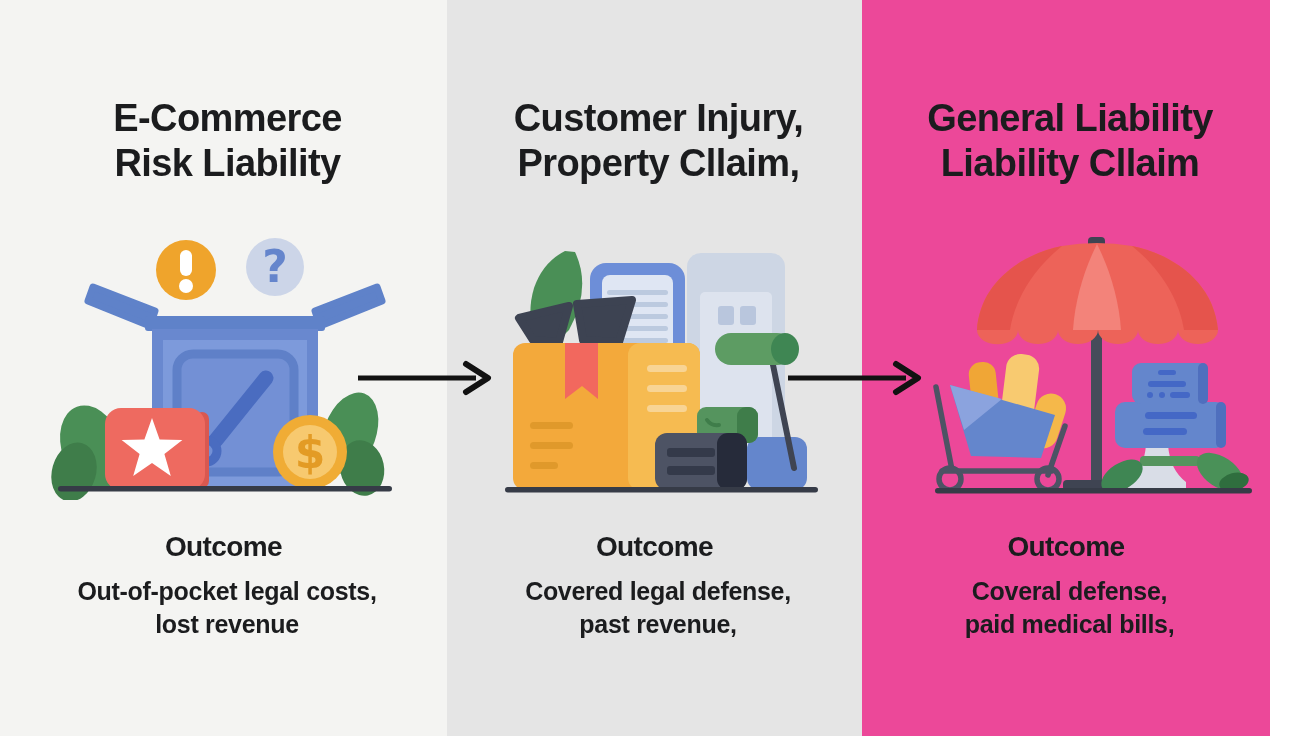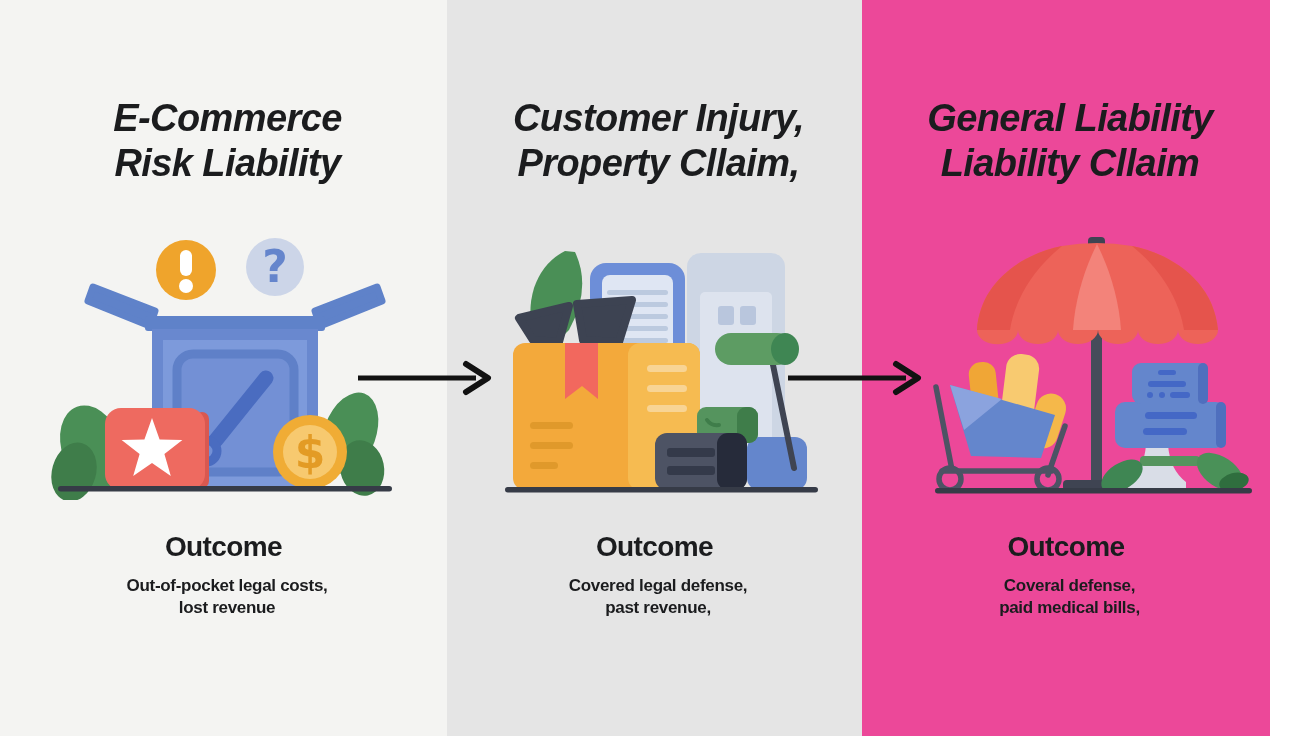--- a/index.html
+++ b/index.html
@@ -3,25 +3,25 @@
 <meta charset="utf-8">
 <style>
   html,body{margin:0;padding:0;background:#ffffff;}
   body{width:1312px;height:736px;overflow:hidden;font-family:"Liberation Sans",sans-serif;}
   .stage{position:relative;width:1312px;height:736px;display:flex;}
   .panel{position:relative;height:100%;flex:0 0 auto;}
   .panel-1{width:447px;background:#f4f4f2;}
   .panel-2{width:415px;background:#e5e5e5;}
   .panel-3{width:408px;background:#ec4899;}
   .title{position:absolute;top:96px;left:8px;right:0;text-align:center;
-         font-weight:700;font-size:38px;line-height:1.18;color:#1b1c1e;letter-spacing:-0.6px;font-style:italic;}
+         font-weight:700;font-size:38px;line-height:1.18;color:#1b1c1e;letter-spacing:-0.6px;}
   .illo{position:absolute;top:230px;left:0;}
   .outcome{position:absolute;top:531px;left:0;right:0;text-align:center;color:#1b1c1e;}
   .outcome-title{font-size:28px;font-weight:700;letter-spacing:-0.6px;}
-  .outcome-sub{margin-top:12px;font-size:17px;font-weight:700;line-height:1.32;letter-spacing:-0.3px;padding-left:7px;}
+  .outcome-sub{margin-top:12px;font-size:25px;font-weight:700;line-height:1.32;letter-spacing:-0.3px;padding-left:7px;}
   .arrow{position:absolute;top:360px;}
   .arrow-1{left:354px;}
   .arrow-2{left:784px;}
 </style>
 </head>
 <body>
 
 <div class="stage">
 
   <section class="panel panel-1">

